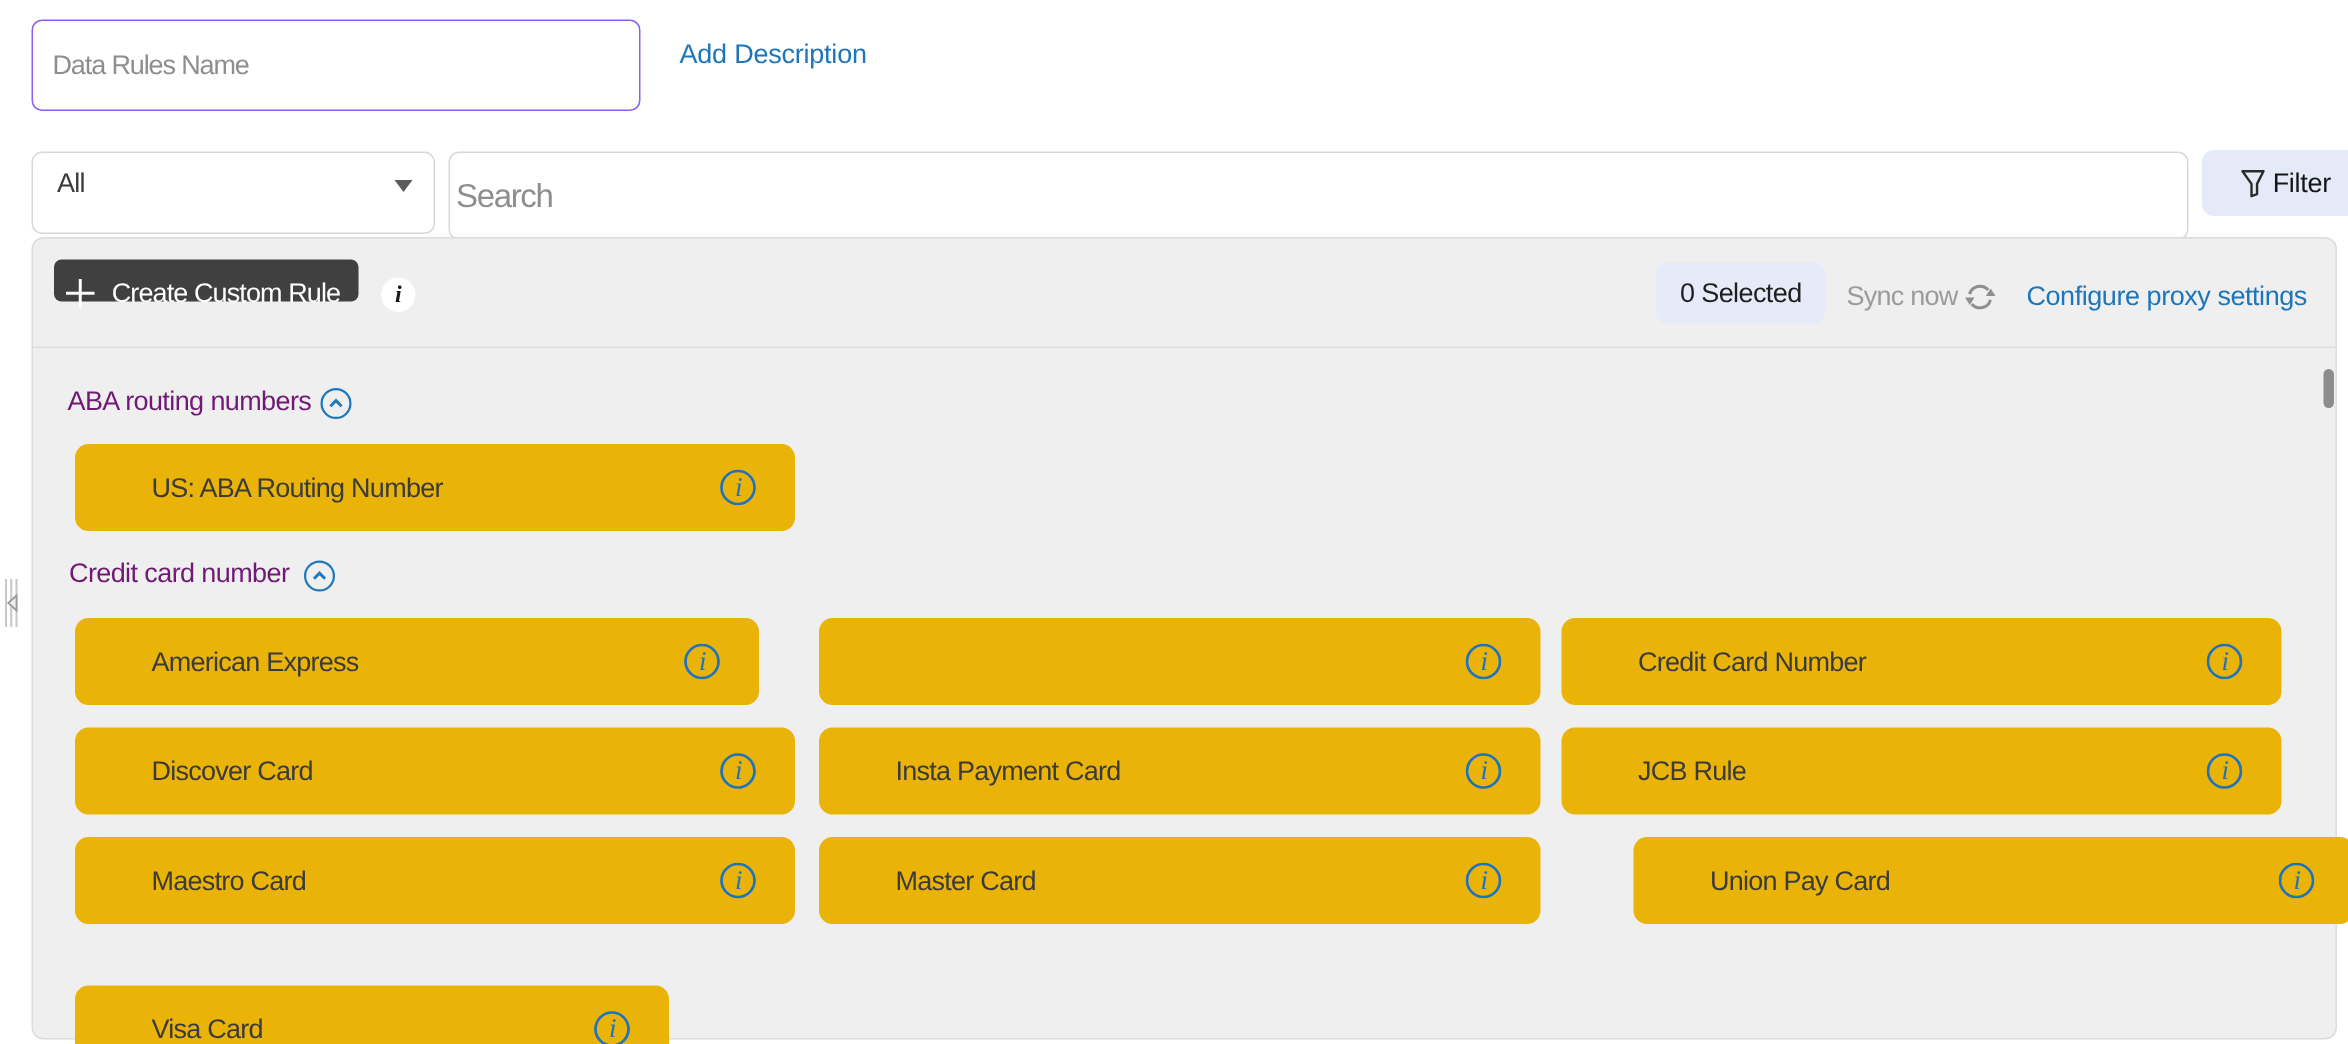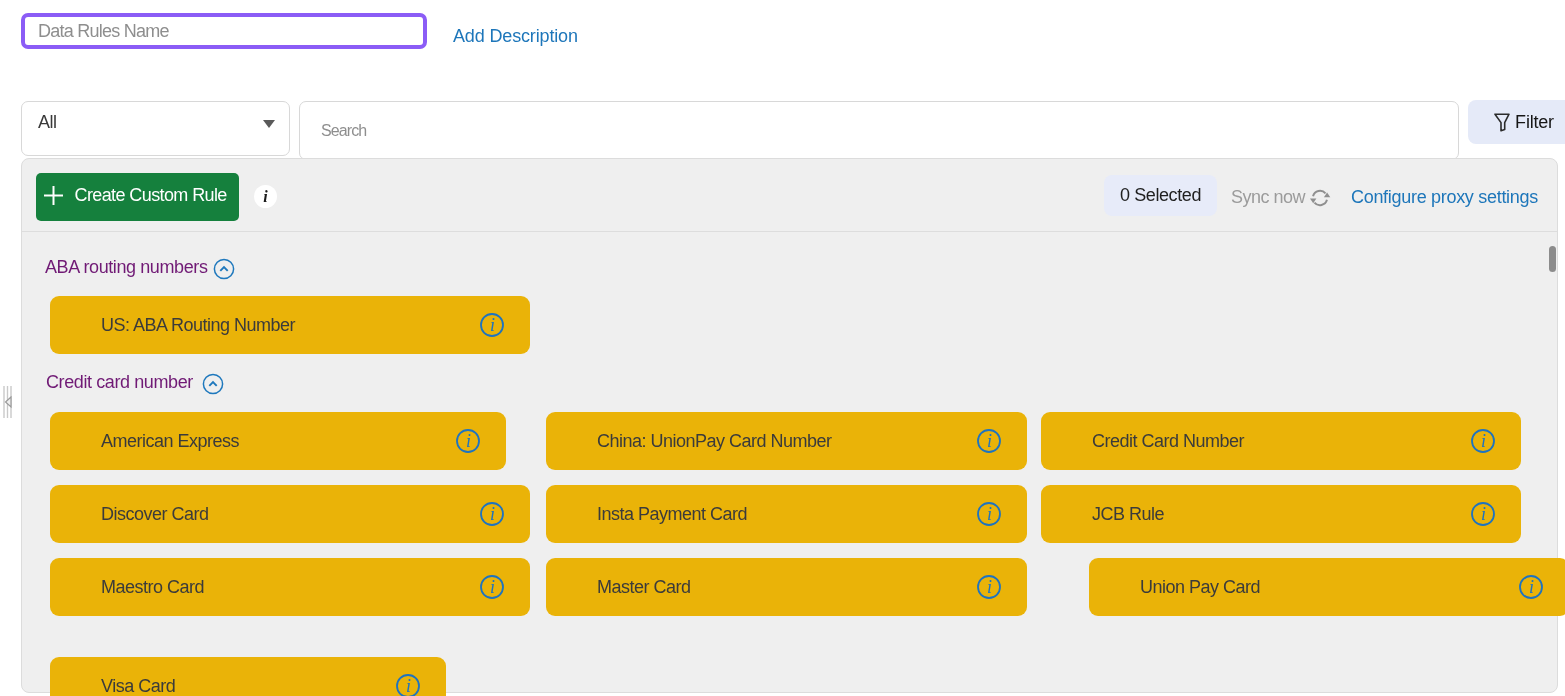--- a/index.html
+++ b/index.html
@@ -1,44 +1,44 @@
 <!DOCTYPE html>
 <html><head>
 <meta charset="utf-8">
 <style>
   * { margin:0; padding:0; box-sizing:border-box; }
   html,body { width:1565px; height:696px; background:#fff; font-family:"Liberation Sans", sans-serif; overflow:hidden; }
   .abs { position:absolute; }
   input { outline:none; }
   #nameInput {
-    left:21px; top:13px; width:406px; height:36px;
-    border:4px solid #8b5cf6; border-radius:7px; padding-left:13px;
+    left:21px; top:13px; width:406px; height:61px;
+    border:1px solid #8b5cf6; border-radius:7px; padding-left:13px;
     font-size:18px; font-family:"Liberation Sans", sans-serif; color:#3b3b3b;
   }
   #nameInput::placeholder { color:#8e8e8e; opacity:1; letter-spacing:-0.75px; }
   #addDesc { left:453px; top:26px; font-size:18px; color:#1d76ba; letter-spacing:-0.15px; }
   #selAll {
     left:21px; top:101px; width:269px; height:55px;
     border:1px solid #d8d8d8; border-radius:7px; background:#fff;
   }
   #selAll .txt { position:absolute; left:16px; top:10px; font-size:18px; letter-spacing:-0.5px; color:#3a3a3a; }
   #selAll .caret { position:absolute; right:14px; top:18px; width:0; height:0;
     border-left:6.5px solid transparent; border-right:6.5px solid transparent; border-top:8px solid #5a5a5a; }
   #searchInput {
     left:299px; top:101px; width:1160px; height:59px;
-    border:1px solid #d8d8d8; border-radius:7px; padding-left:21px;
-    font-size:16px; font-family:"Liberation Sans", sans-serif; color:#3b3b3b;
+    border:1px solid #d8d8d8; border-radius:7px; padding-left:4px;
+    font-size:22px; font-family:"Liberation Sans", sans-serif; color:#3b3b3b;
   }
   #searchInput::placeholder { color:#8e8e8e; opacity:1; letter-spacing:-0.9px; }
   #filterBtn { left:1468px; top:100px; width:112px; height:44px; background:#e5eaf8; border-radius:8px;
     display:flex; align-items:center; justify-content:center; }
   #filterBtn span { font-size:18px; color:#161616; margin-left:5px; letter-spacing:-0.2px;}
   #panel { left:21px; top:158px; width:1537px; height:535px; background:#efefef;
     border:1px solid #dcdcdc; border-radius:8px; }
-  #createBtn { left:36px; top:173px; width:203px; height:48px; background:#15803d; border-radius:5px; }
+  #createBtn { left:36px; top:173px; width:203px; height:28px; background:#404040; border-radius:5px; }
   #createBtn .plus { position:absolute; left:7px; top:12px; }
   #createBtn .lbl { position:absolute; left:38.5px; top:12px; font-size:18px; color:#fff; letter-spacing:-0.6px; }
   #infoBadge { left:254px; top:185px; width:23px; height:23px; border-radius:50%; background:#fff;
     text-align:center; }
   #infoBadge span { font-family:"Liberation Serif", serif; font-style:italic; font-weight:bold;
     font-size:16px; color:#1a1a1a; line-height:23px; }
   #chip { left:1104px; top:175px; width:113px; height:41px; background:#e7ebf9; border-radius:8px;
     display:flex; align-items:center; justify-content:center; font-size:18px; color:#1f1f1f; letter-spacing:-0.4px;}
   #syncNow { left:1231px; top:187px; font-size:18px; color:#9b9b9b; letter-spacing:-0.5px; }
   #syncIcon { left:1309px; top:188px; }
@@ -109,21 +109,20 @@
   </svg>
     </div>
 <div class="card" style="left:50px; top:412px; width:456px;">
       <span class="t">American Express</span>
       <svg class="info" width="24" height="24" viewBox="0 0 24 24" fill="none">
     <circle cx="12" cy="12" r="11" stroke="#1e73c0" stroke-width="1.8"></circle>
     <text x="12.5" y="17.5" text-anchor="middle" fill="#1e73c0" font-family="Liberation Serif, serif" font-style="italic" font-size="18">i</text>
   </svg>
     </div>
 <div class="card" style="left:546px; top:412px; width:481px;">
-      <span class="t">China: UnionPay Card Number</span>
       <svg class="info" width="24" height="24" viewBox="0 0 24 24" fill="none">
     <circle cx="12" cy="12" r="11" stroke="#1e73c0" stroke-width="1.8"></circle>
     <text x="12.5" y="17.5" text-anchor="middle" fill="#1e73c0" font-family="Liberation Serif, serif" font-style="italic" font-size="18">i</text>
   </svg>
     </div>
 <div class="card" style="left:1041px; top:412px; width:480px;">
       <span class="t">Credit Card Number</span>
       <svg class="info" width="24" height="24" viewBox="0 0 24 24" fill="none">
     <circle cx="12" cy="12" r="11" stroke="#1e73c0" stroke-width="1.8"></circle>
     <text x="12.5" y="17.5" text-anchor="middle" fill="#1e73c0" font-family="Liberation Serif, serif" font-style="italic" font-size="18">i</text>

